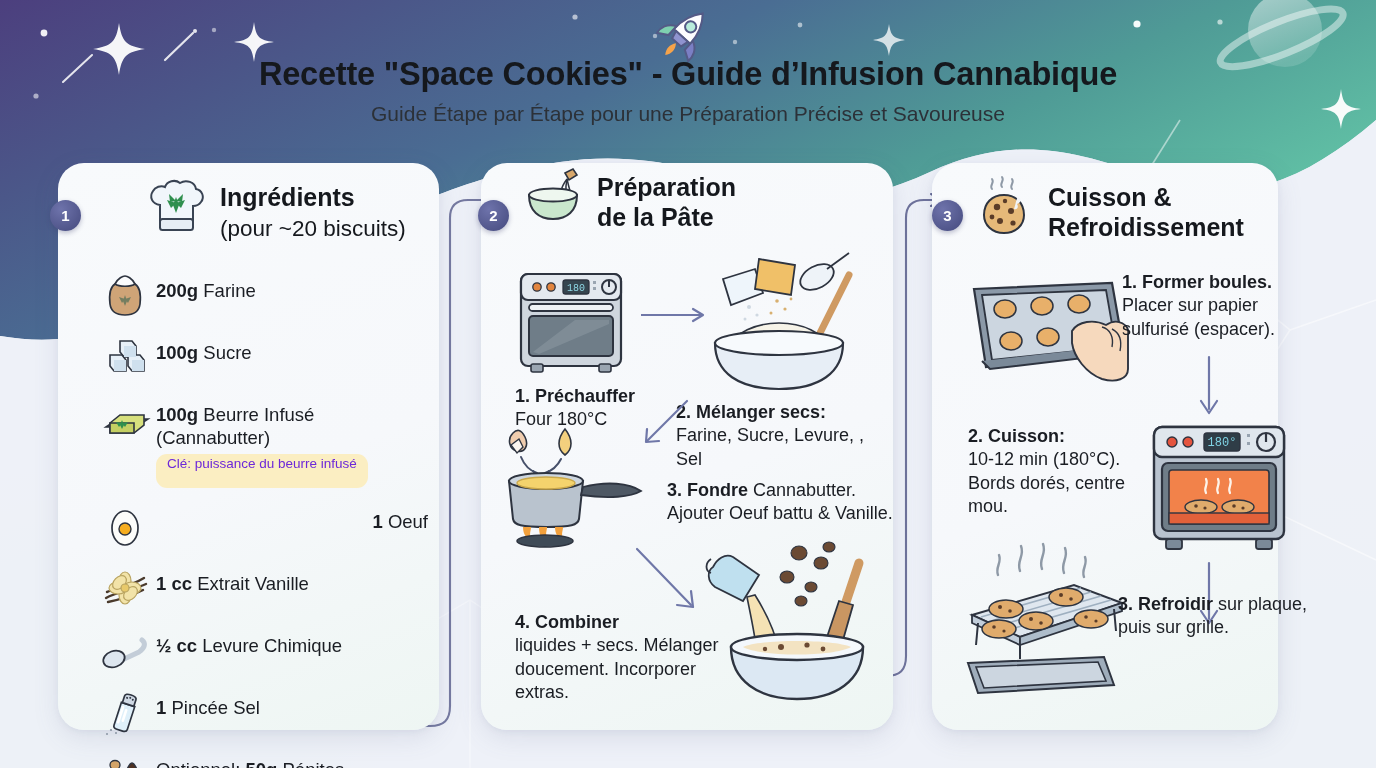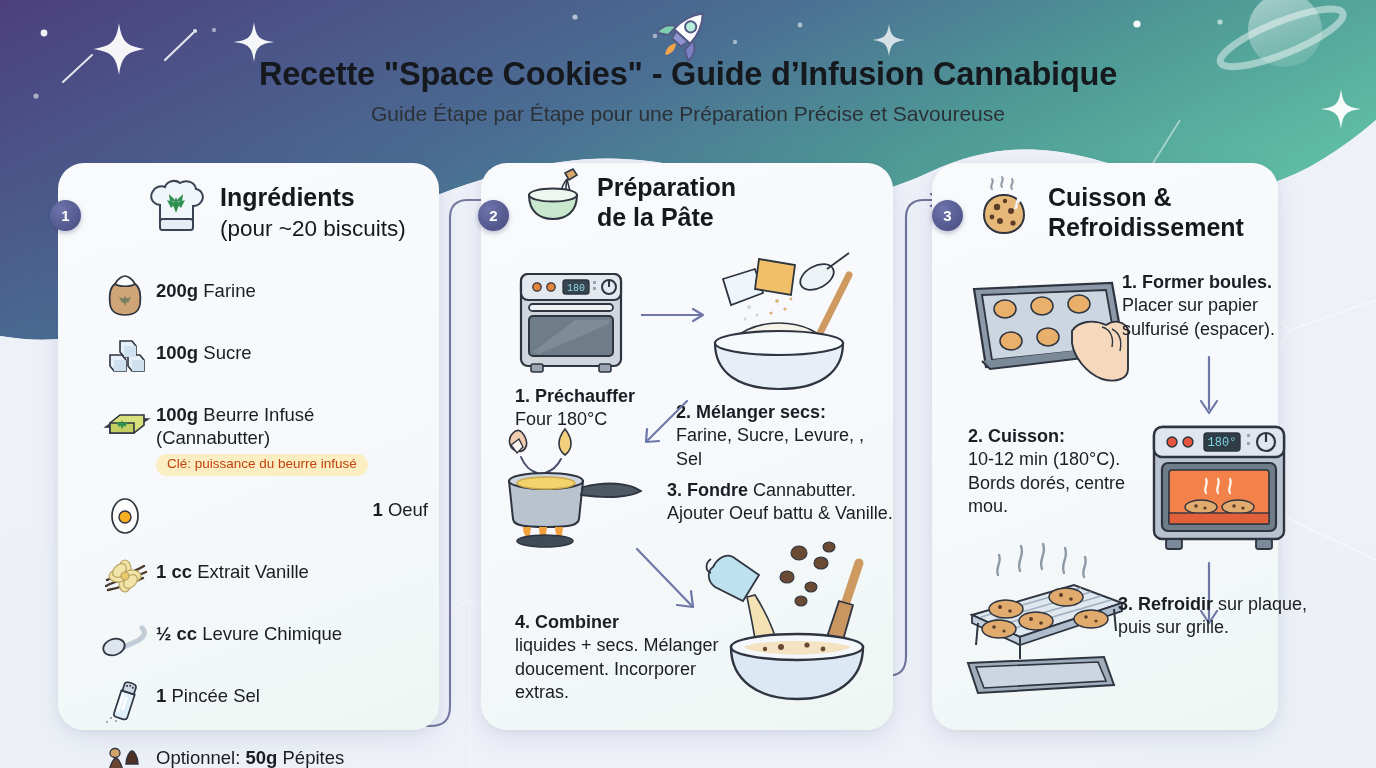--- a/index.html
+++ b/index.html
@@ -60,21 +60,21 @@
 
   
   .ing-list { position: absolute; left: 40px; top: 108px; width: 330px; }
   .ing { display: flex; align-items: flex-start; gap: 4px; margin-bottom: 14px; }
   .ing-ico { width: 54px; height: 48px; flex: 0 0 54px; }
   .ing-txt { font-size: 18.5px; color: #1a1d23; line-height: 1.22; padding-top: 9px; }
   .ing-txt b { font-weight: bold; }
   .pill {
     display: inline-block; margin-top: 5px;
     background: #fbeec2; border-radius: 11px;
-    padding: 2px 11px 3px; font-size: 13.5px; color: #c2410c;
+    padding: 2px 11px 15px; font-size: 13.5px; color: #6d28d9;
   }
 
   
   .stxt { position: absolute; font-size: 18px; color: #1a1d23; line-height: 1.30; }
   .stxt b { font-weight: bold; }
 
   .ico-abs { position: absolute; }
   .conn { position: absolute; inset: 0; z-index: 3; pointer-events: none; }
 </style>
 </head>

